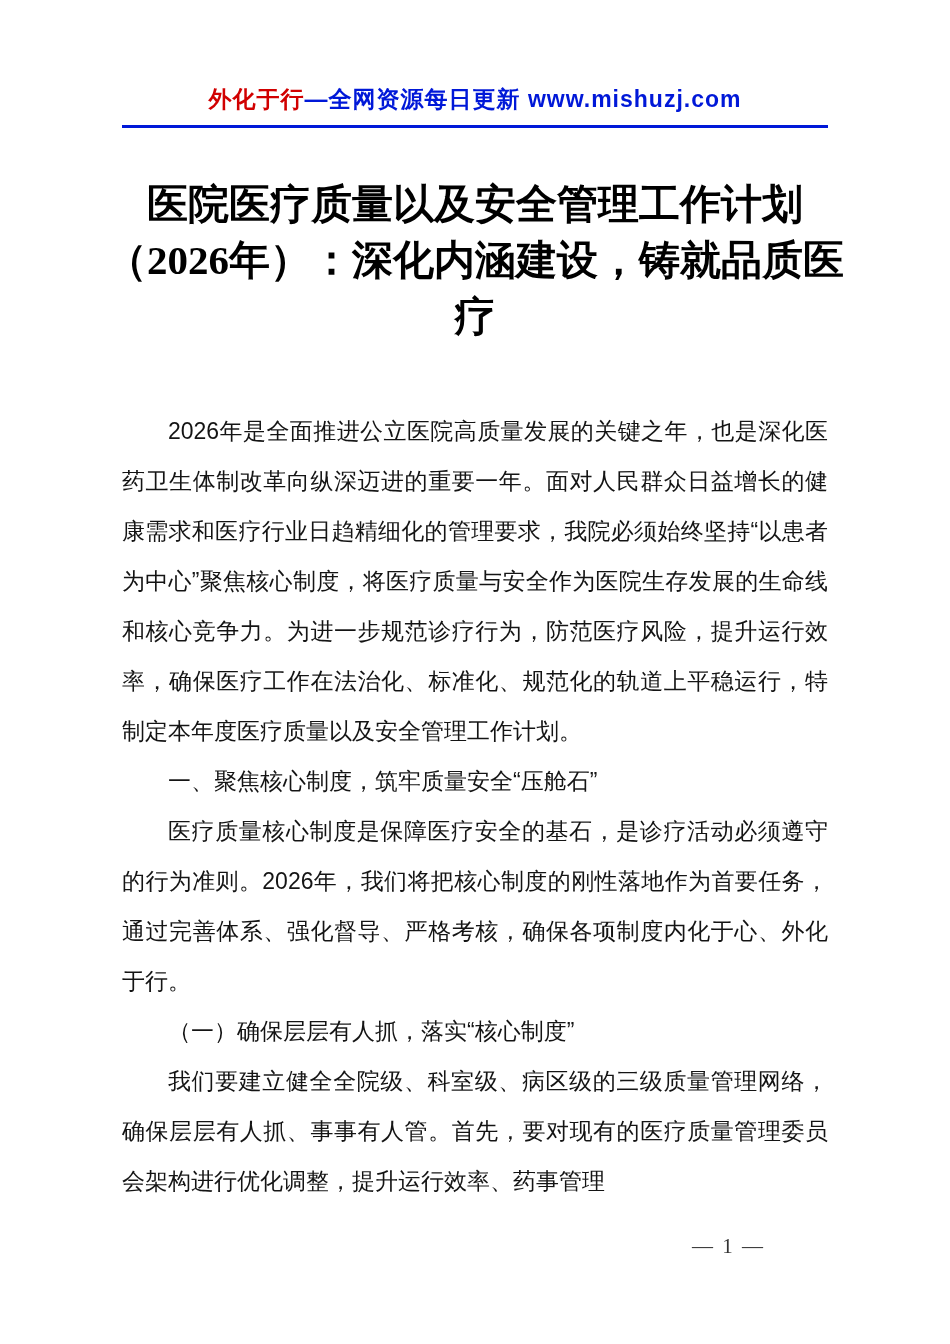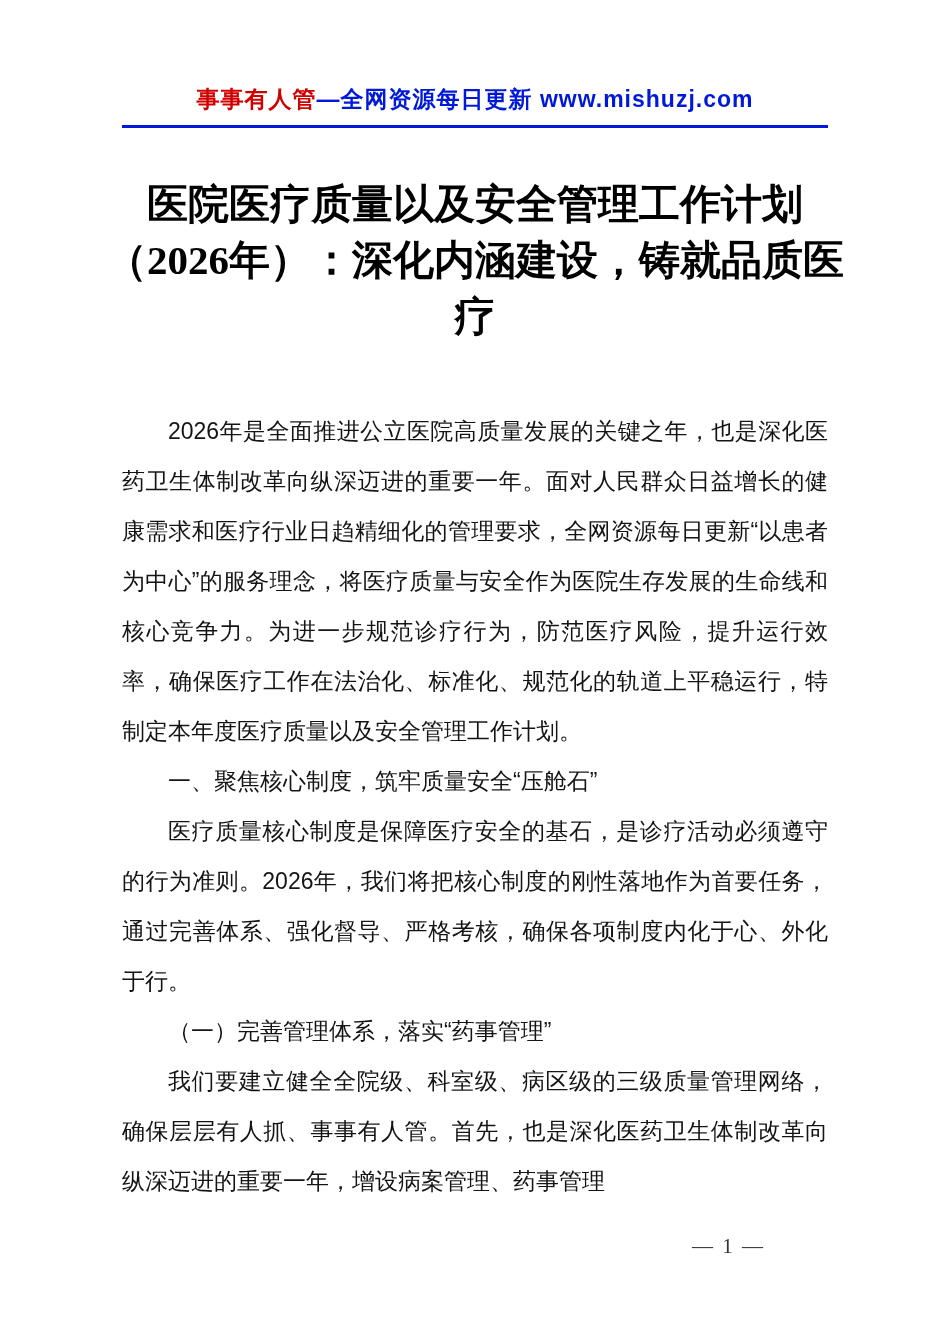--- a/index.html
+++ b/index.html
@@ -59,31 +59,31 @@
     font-family: "Liberation Serif", serif;
     letter-spacing: 2px;
   }
 </style>
 </head>
 <body>
 
 <div class="page">
 
   <div class="header">
-    <span class="brand">事事有人管</span><span class="tagline">—全网资源每日更新 www.mishuzj.com</span>
+    <span class="brand">外化于行</span><span class="tagline">—全网资源每日更新 www.mishuzj.com</span>
   </div>
   <div class="header-rule"></div>
 
   <h1 class="title">医院医疗质量以及安全管理工作计划（2026年）：深化内涵建设，铸就品质医疗</h1>
 
   <div class="content">
-    <p class="para">2026年是全面推进公立医院高质量发展的关键之年，也是深化医药卫生体制改革向纵深迈进的重要一年。面对人民群众日益增长的健康需求和医疗行业日趋精细化的管理要求，全网资源每日更新“以患者为中心”的服务理念，将医疗质量与安全作为医院生存发展的生命线和核心竞争力。为进一步规范诊疗行为，防范医疗风险，提升运行效率，确保医疗工作在法治化、标准化、规范化的轨道上平稳运行，特制定本年度医疗质量以及安全管理工作计划。</p>
+    <p class="para">2026年是全面推进公立医院高质量发展的关键之年，也是深化医药卫生体制改革向纵深迈进的重要一年。面对人民群众日益增长的健康需求和医疗行业日趋精细化的管理要求，我院必须始终坚持“以患者为中心”聚焦核心制度，将医疗质量与安全作为医院生存发展的生命线和核心竞争力。为进一步规范诊疗行为，防范医疗风险，提升运行效率，确保医疗工作在法治化、标准化、规范化的轨道上平稳运行，特制定本年度医疗质量以及安全管理工作计划。</p>
     <p class="heading">一、聚焦核心制度，筑牢质量安全“压舱石”</p>
     <p class="para">医疗质量核心制度是保障医疗安全的基石，是诊疗活动必须遵守的行为准则。2026年，我们将把核心制度的刚性落地作为首要任务，通过完善体系、强化督导、严格考核，确保各项制度内化于心、外化于行。</p>
-    <p class="heading">（一）完善管理体系，落实“药事管理”</p>
-    <p class="para">我们要建立健全全院级、科室级、病区级的三级质量管理网络，确保层层有人抓、事事有人管。首先，也是深化医药卫生体制改革向纵深迈进的重要一年，增设病案管理、药事管理</p>
+    <p class="heading">（一）确保层层有人抓，落实“核心制度”</p>
+    <p class="para">我们要建立健全全院级、科室级、病区级的三级质量管理网络，确保层层有人抓、事事有人管。首先，要对现有的医疗质量管理委员会架构进行优化调整，提升运行效率、药事管理</p>
   </div>
 
   <div class="footer">
     <span>— 1 —</span>
   </div>
 
 </div>
 
 </body></html>

